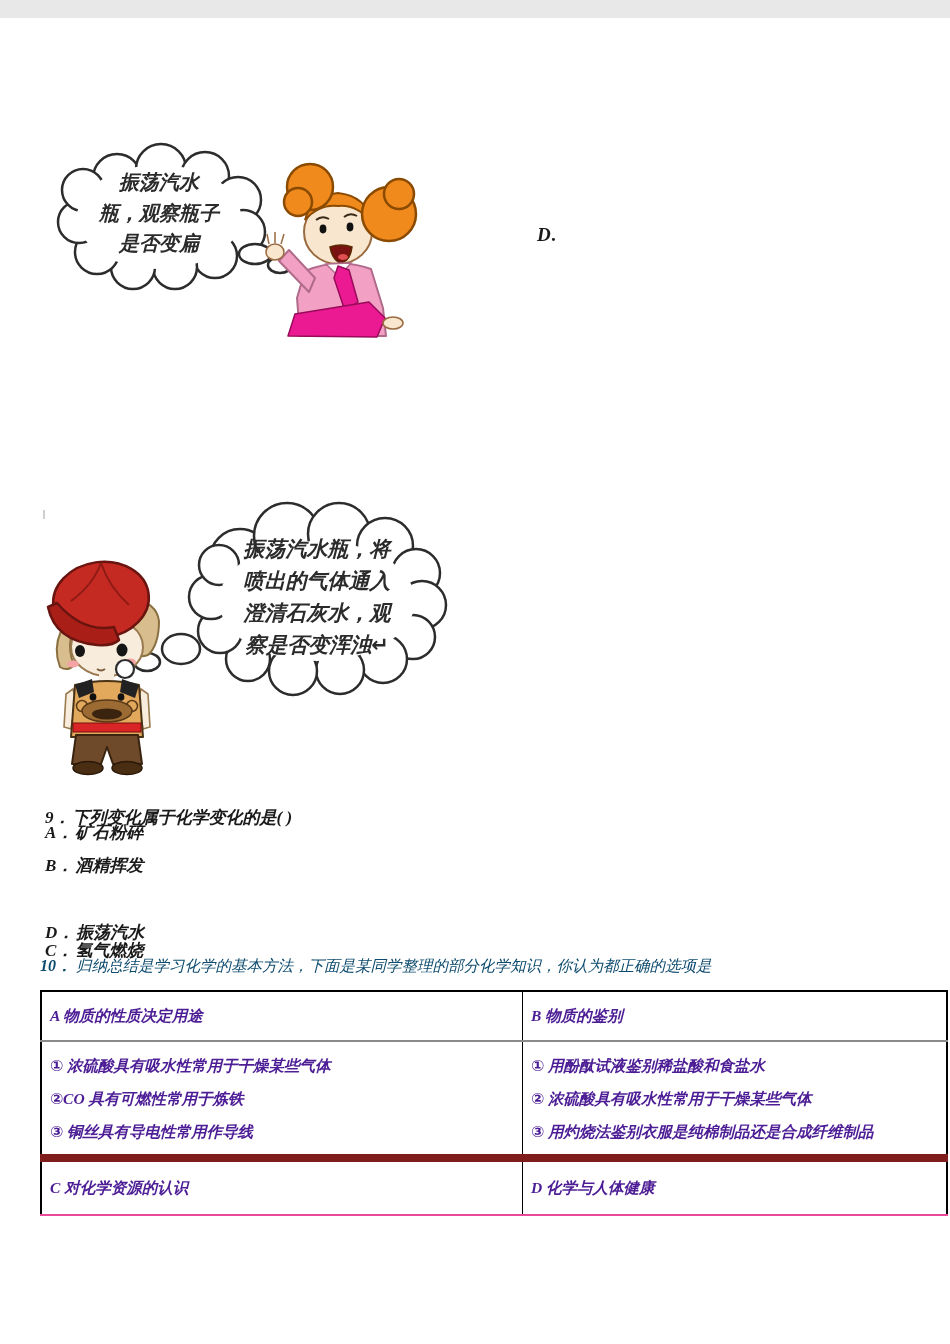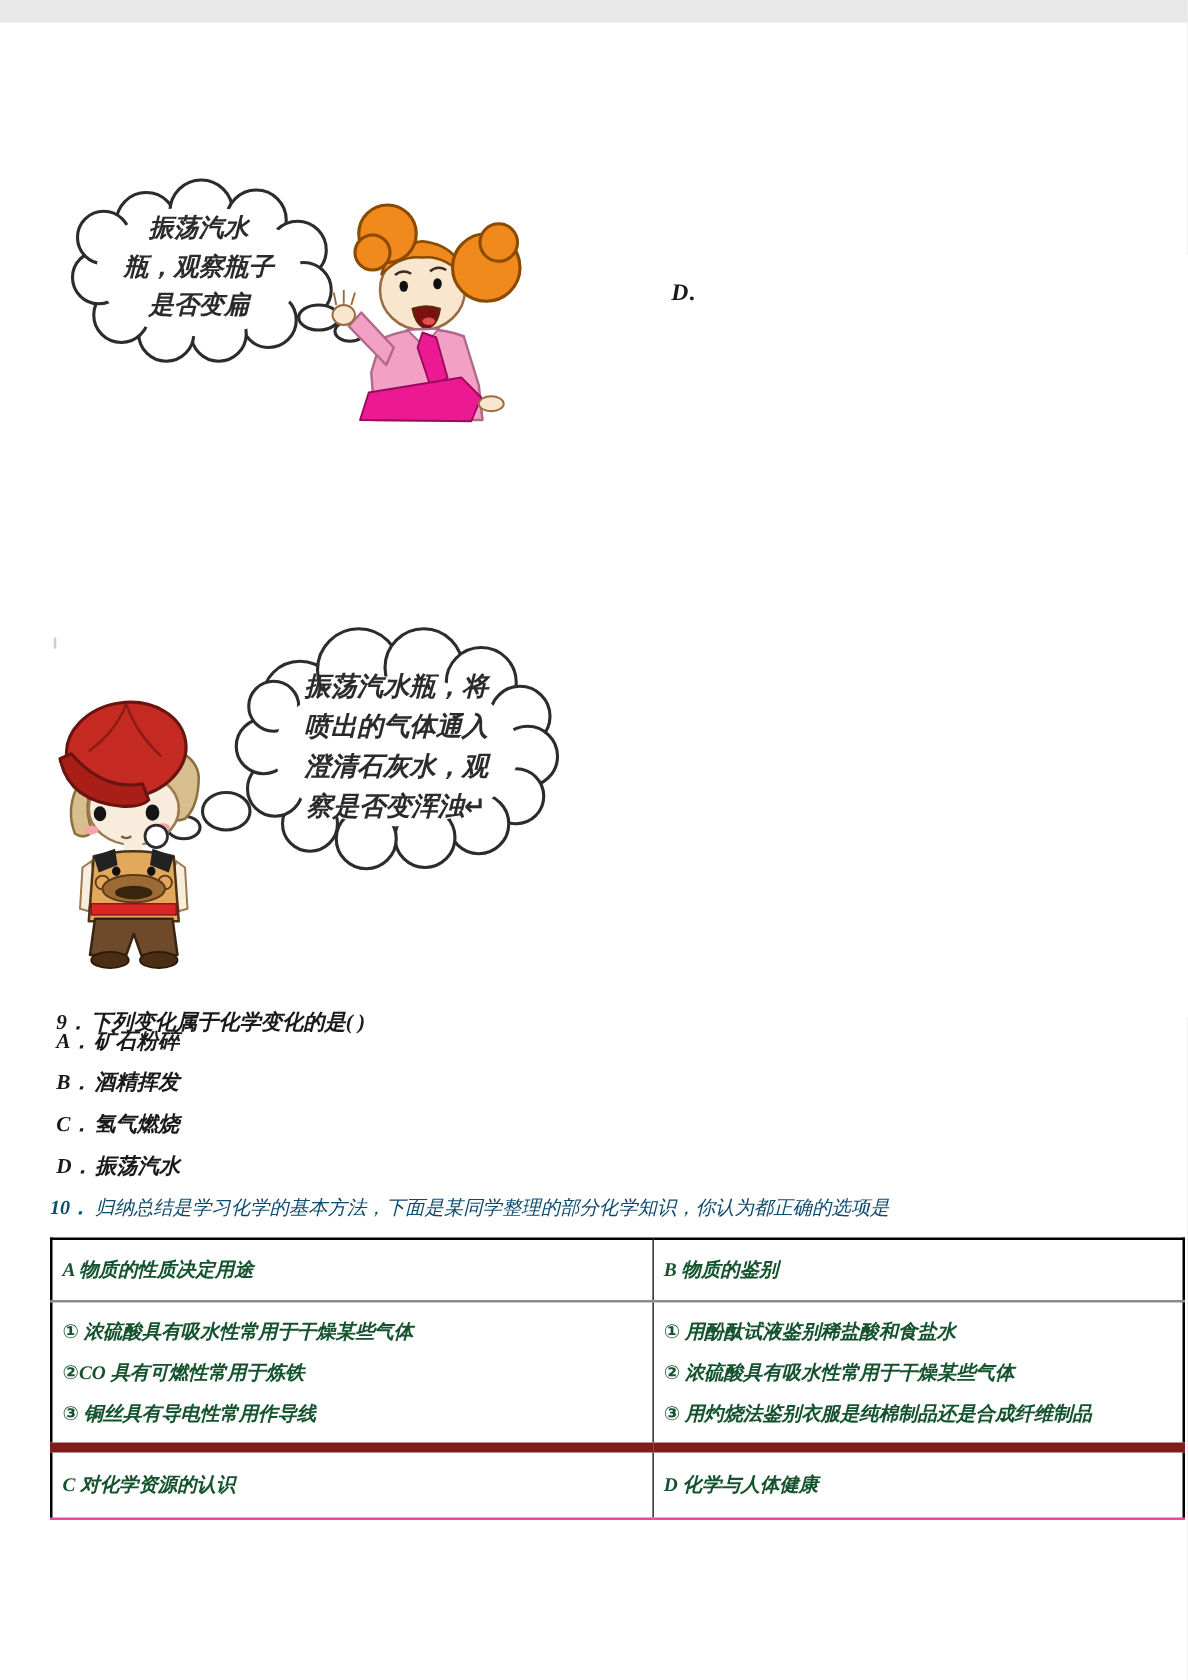--- a/index.html
+++ b/index.html
@@ -17,33 +17,33 @@
   .figure2 { left:35px; top:483px; }
   .bubble-text { font-family:"DejaVu Sans","Liberation Sans",sans-serif; font-weight:600; fill:#2b2b2b; }
   .figure-d-label { left:537px; top:206px; font-size:19px; font-weight:bold; letter-spacing:1px; }
   .stray-mark { left:43px; top:492px; width:2px; height:9px; background:#cfcfcf; }
 
   
   .qline { left:45px; white-space:nowrap; font-size:17px; font-weight:bold; }
   .q9-stem   { top:788px; }
   .q9-opt-a  { top:803px; }
   .q9-opt-b  { top:836px; }
-  .q9-opt-c  { top:870px; }
+  .q9-opt-c  { top:921px; }
   .q9-opt-d  { top:903px; }
   .opt-label { margin-right:2px; }
 
   
   .q10-stem { left:40px; top:938px; font-size:15.5px; font-weight:normal; white-space:nowrap; color:#0c4a6e; }
   .q10-stem .qnum { font-weight:bold; font-size:16px; margin-right:4px; }
 
   
   .k-table {
     position:absolute; left:40px; top:972px; width:871px;
     border-collapse:collapse; table-layout:fixed;
-    font-size:15.5px; font-weight:bold; color:#14532d;
+    font-size:15.5px; font-weight:bold; color:#4c1d95;
   }
   .k-table td { border:1px solid #000; vertical-align:middle; padding:4px 8px; }
   .k-table td.colA { width:464px; }
   .k-table td.colB { width:407px; }
   .k-table tr.row-head td { height:40px; border-top:2px solid #000; border-bottom:2px solid #8a8a8a; }
   .k-table tr.row-head td:first-child, .k-table tr.row-body td:first-child, .k-table tr.row-foot td:first-child { border-left:2px solid #000; }
   .k-table tr.row-head td:last-child, .k-table tr.row-body td:last-child, .k-table tr.row-foot td:last-child { border-right:2px solid #000; }
   .k-table tr.row-body td { height:104px; border-bottom:8px solid #7f1d1d; }
   .k-table tr.row-foot td { height:44px; border-bottom:2px solid #ec4899; }
   .cell-line { line-height:33px; white-space:nowrap; }

